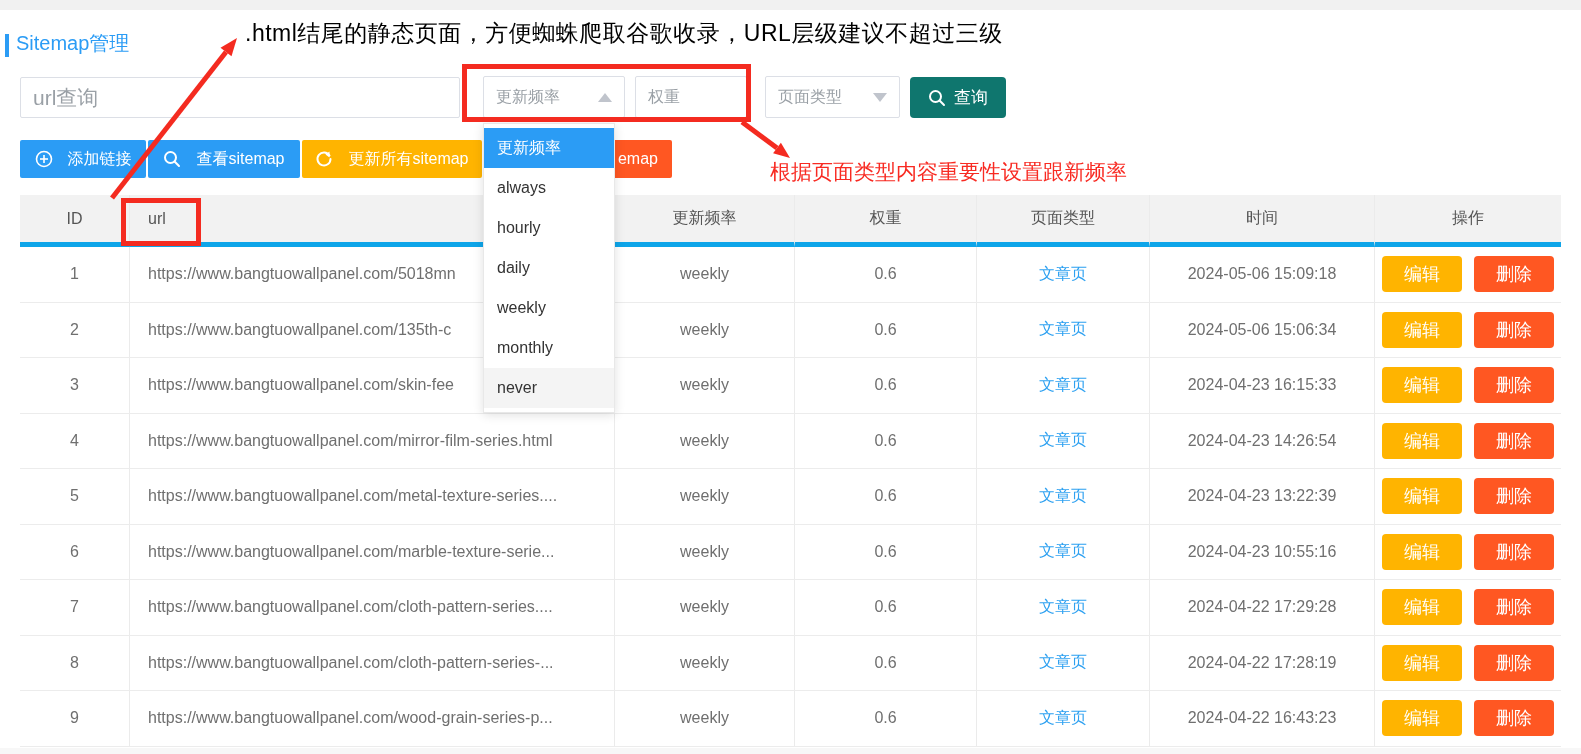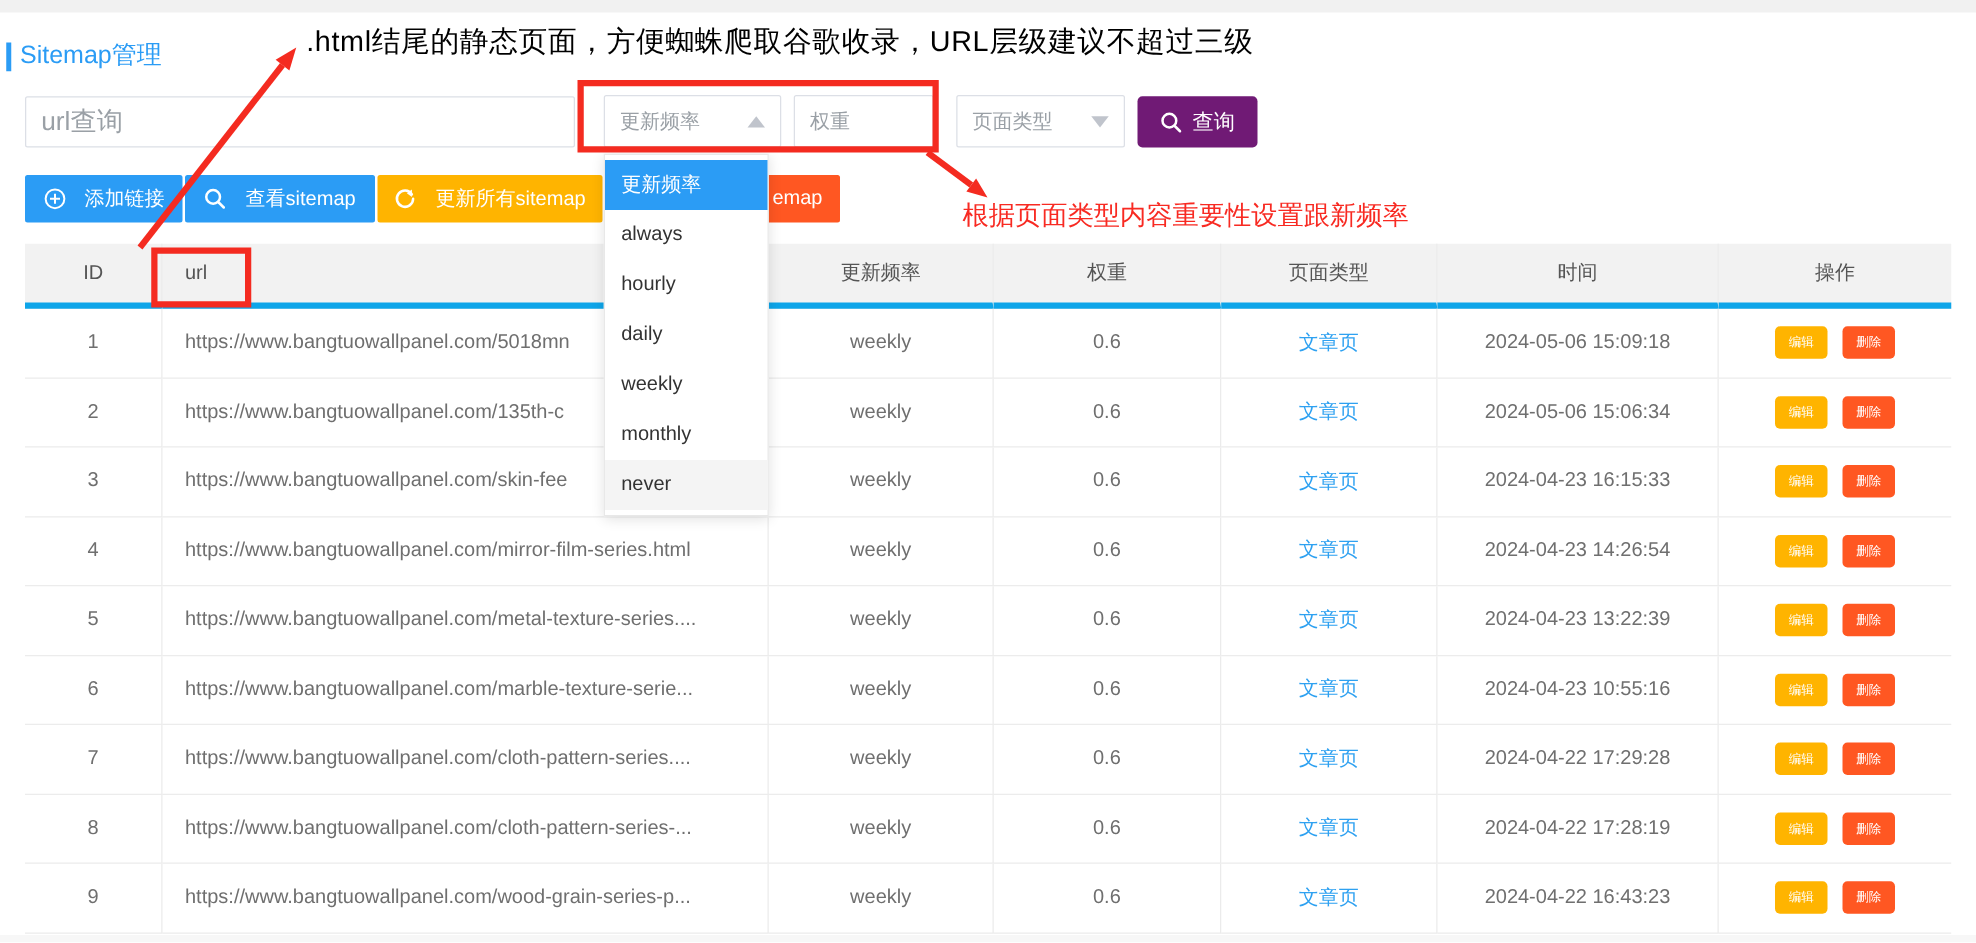--- a/index.html
+++ b/index.html
@@ -35,21 +35,21 @@
     display:flex; align-items:center; justify-content:space-between;
     padding:0 12px; font-size:16px; color:#9aa0a6; cursor:pointer;
   }
   .select-freq { left:483px; width:142px; }
   .select-weight { left:635px; width:112px; }
   .select-ptype { left:765px; width:135px; }
   .caret-up { width:0; height:0; border-left:7px solid transparent; border-right:7px solid transparent; border-bottom:9px solid #c0c4cc; }
   .caret-down { width:0; height:0; border-left:7px solid transparent; border-right:7px solid transparent; border-top:9px solid #c0c4cc; }
   .search-btn {
     position:absolute; left:910px; top:77px; width:96px; height:41px;
-    background:#701a75; color:#fff; border:none; border-radius:4px;
+    background:#0f766e; color:#fff; border:none; border-radius:4px;
     font-size:17px; display:flex; align-items:center; justify-content:center; gap:8px;
     cursor:pointer; font-family:inherit;
   }
 
   
   .toolbar-btn {
     position:absolute; top:140px; height:38px; border:none; border-radius:2px;
     color:#fff; font-size:16px; display:flex; align-items:center; justify-content:center;
     gap:15px; cursor:pointer; font-family:inherit; z-index:2;
   }
@@ -82,22 +82,22 @@
   .trow { height:55.5px; background:#fff; }
   .cell {
     display:flex; align-items:center; justify-content:center;
     font-size:16px; color:#6f6f6f; border-right:1px solid #ebebeb; overflow:hidden; white-space:nowrap;
   }
   .cell:last-child { border-right:none; }
   .trow .cell { border-bottom:1px solid #ececec; }
   .cell.url { justify-content:flex-start; padding-left:18px; }
   .page-type-link { color:#2ea1f1; cursor:pointer; text-decoration:none; }
   .mini-btn {
-    border:none; border-radius:4px; color:#fff; font-size:10px;
-    padding:6px 11px; cursor:pointer; font-family:Liberation Sans, sans-serif;
+    border:none; border-radius:4px; color:#fff; font-size:18px;
+    padding:6px 22px; cursor:pointer; font-family:Liberation Sans, sans-serif;
   }
   .mini-btn.edit { background:#ffb400; margin-right:12px; }
   .mini-btn.del { background:#ff5722; }
 
   
   .red-box { position:absolute; border:5px solid #f42b20; z-index:10; pointer-events:none; }
   .red-box-filters { left:462px; top:64px; width:289px; height:58px; }
   .red-box-url { left:121px; top:198px; width:80px; height:48px; }
   .arrows { position:absolute; left:0; top:0; width:1581px; height:754px; z-index:9; pointer-events:none; }
 </style>

